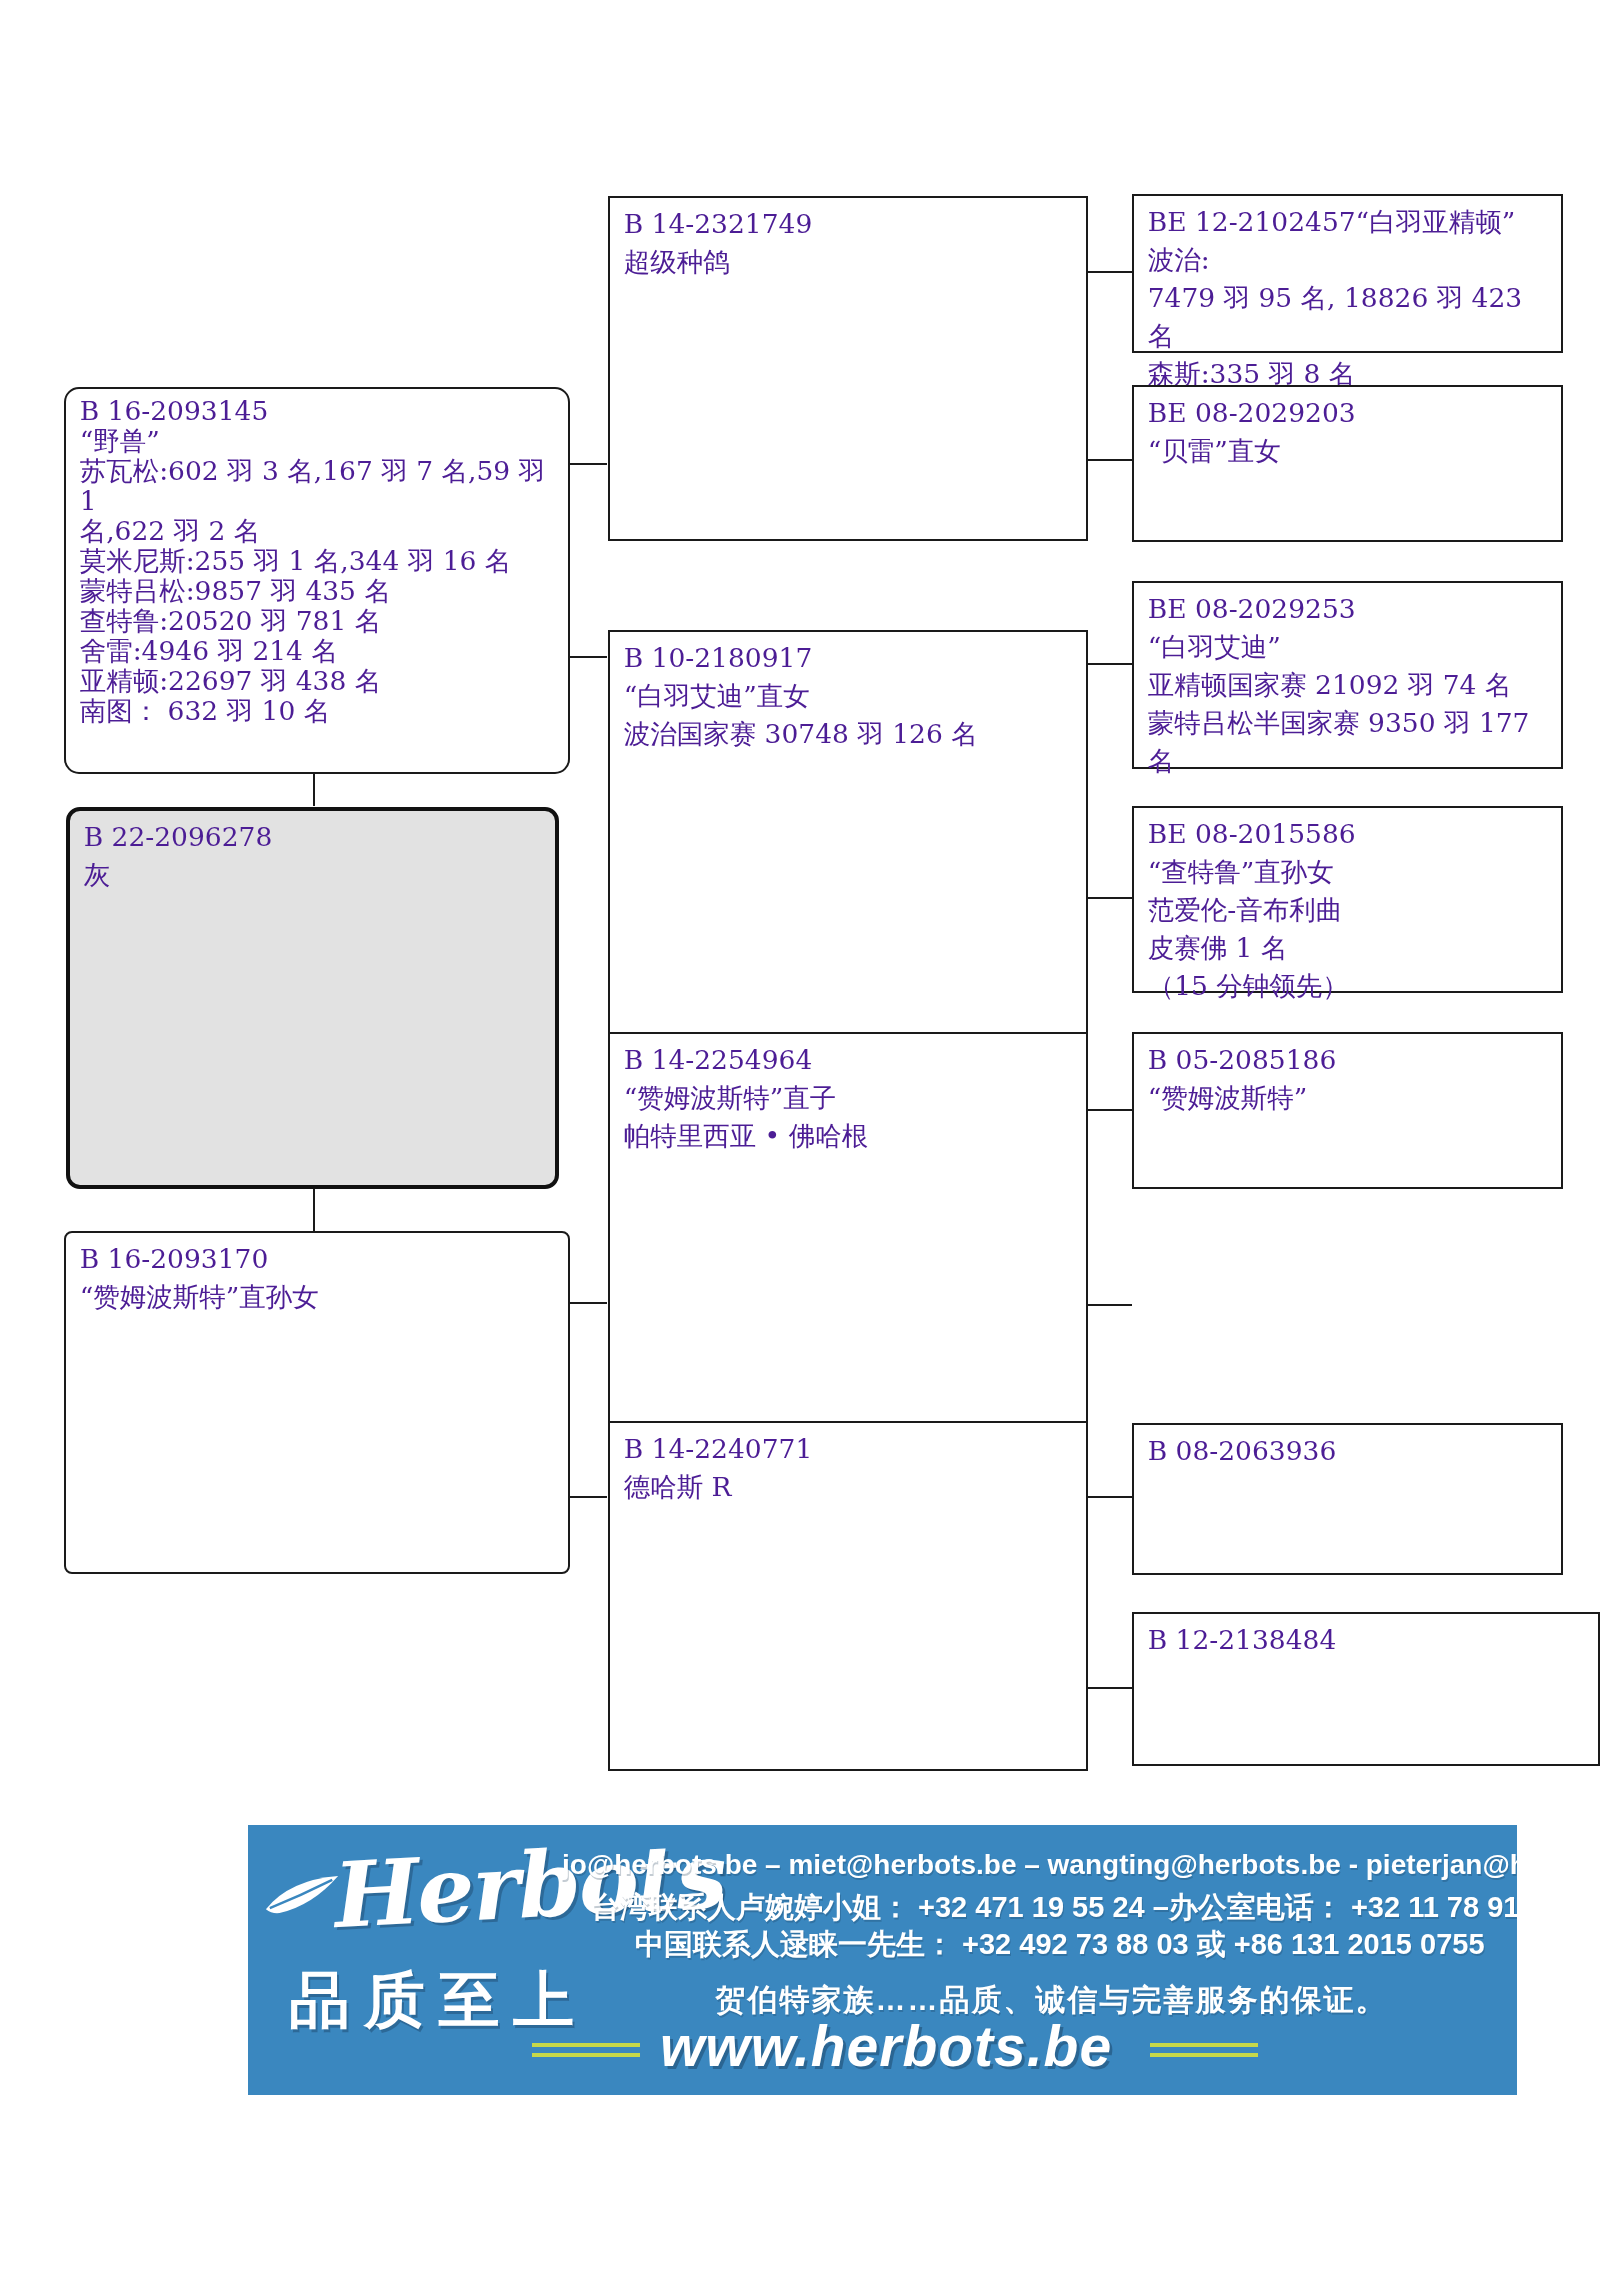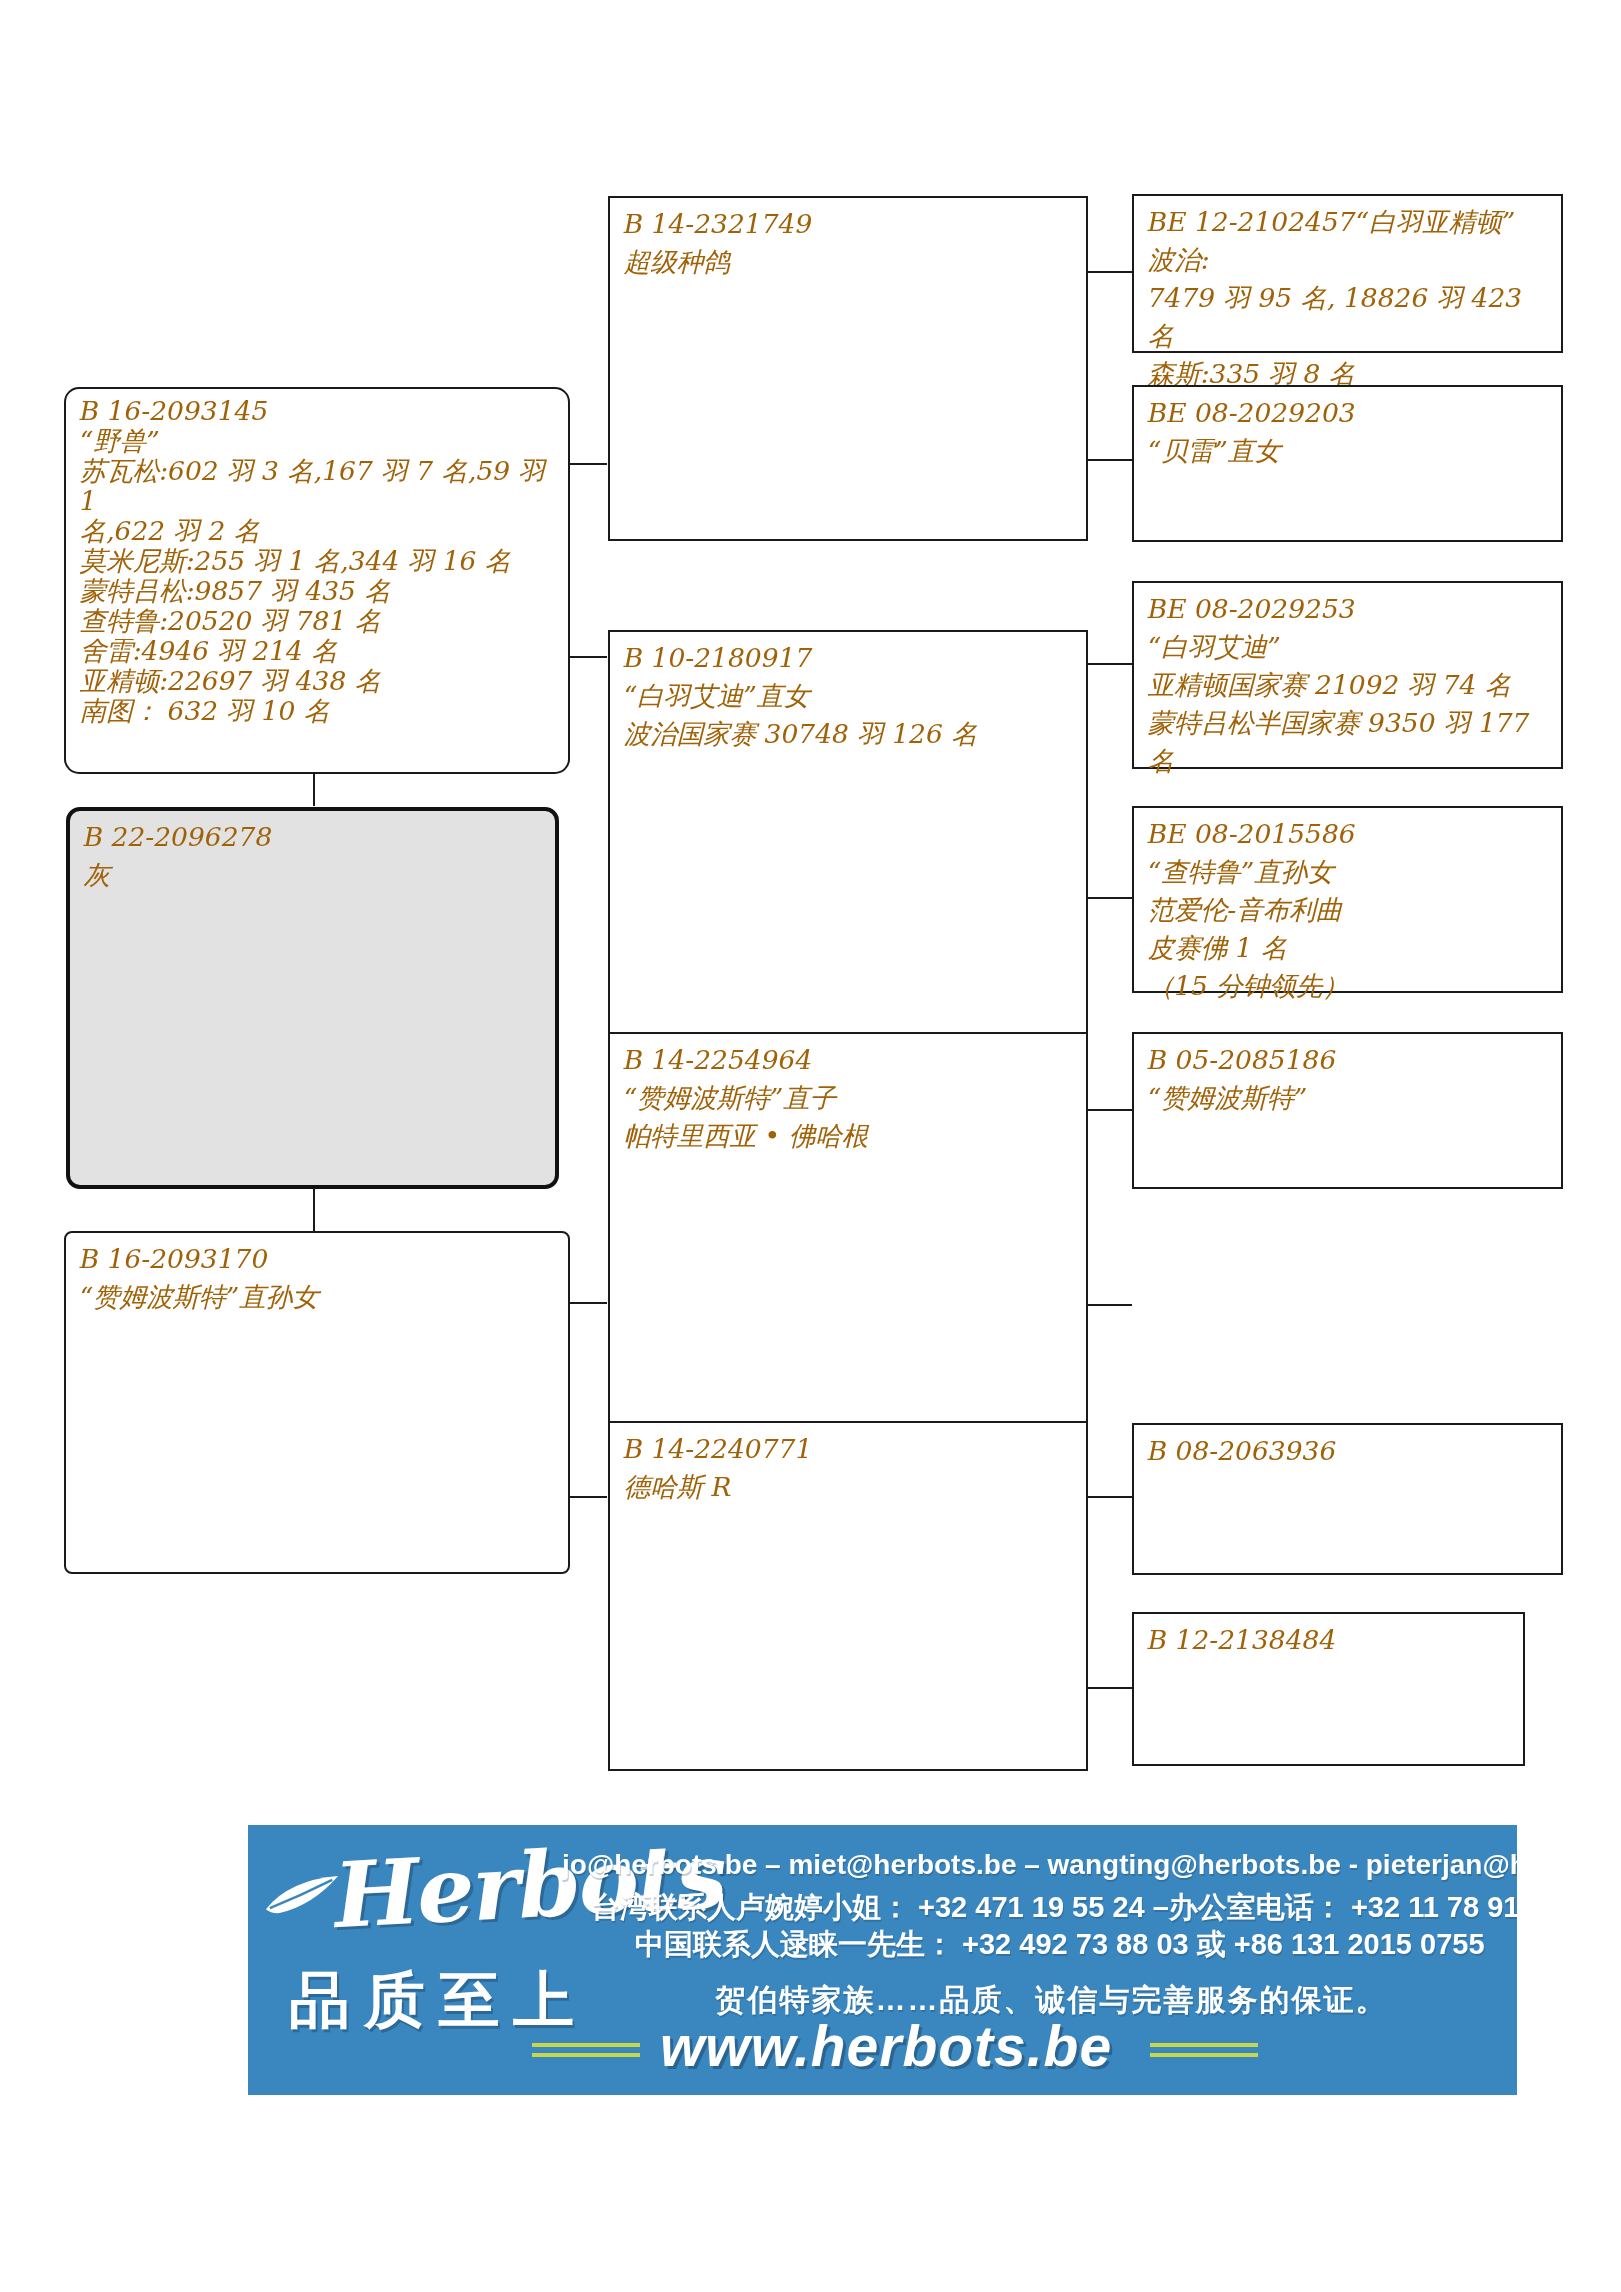--- a/index.html
+++ b/index.html
@@ -12,22 +12,21 @@
   }
   .box{
     position:absolute;
     background:#ffffff;
     border:2px solid #1a1a1a;
     box-sizing:border-box;
     font-size:26.5px;
     line-height:38px;
     padding:6.9px 13.7px;
     white-space:pre-line;
-    color:#a16207;
-    font-style:italic;
+    color:#4c1d95;
   }
   .box.subject{
     background:#e2e2e2;
     border:4.9px solid #111111;
   }
   .line{position:absolute;background:#1a1a1a;}
   
   .banner{
     position:absolute;
     left:248px;top:1825px;width:1269px;height:270px;
@@ -130,21 +129,21 @@
 范爱伦-音布利曲
 皮赛佛   1 名
 （15 分钟领先）</div>
 
   <div class="box" style="left:1132px;top:1032px;width:431px;height:157px;">B  05-2085186
 “赞姆波斯特”</div>
 
 
   <div class="box" style="left:1132px;top:1423px;width:431px;height:152px;">B  08-2063936</div>
 
-  <div class="box" style="left:1132px;top:1612px;width:393px;height:154px;">B  12-2138484</div>
+  <div class="box" style="left:1132px;top:1612px;width:468px;height:154px;">B  12-2138484</div>
 
   <div class="line" style="left:569px;top:463px;width:38px;height:2px;"></div>
   <div class="line" style="left:569px;top:656px;width:38px;height:2px;"></div>
   <div class="line" style="left:569px;top:1302px;width:38px;height:2px;"></div>
   <div class="line" style="left:569px;top:1496px;width:38px;height:2px;"></div>
   <div class="line" style="left:1088px;top:271px;width:44px;height:2px;"></div>
   <div class="line" style="left:1088px;top:459px;width:44px;height:2px;"></div>
   <div class="line" style="left:1088px;top:663px;width:44px;height:2px;"></div>
   <div class="line" style="left:1088px;top:897px;width:44px;height:2px;"></div>
   <div class="line" style="left:1088px;top:1109px;width:44px;height:2px;"></div>

